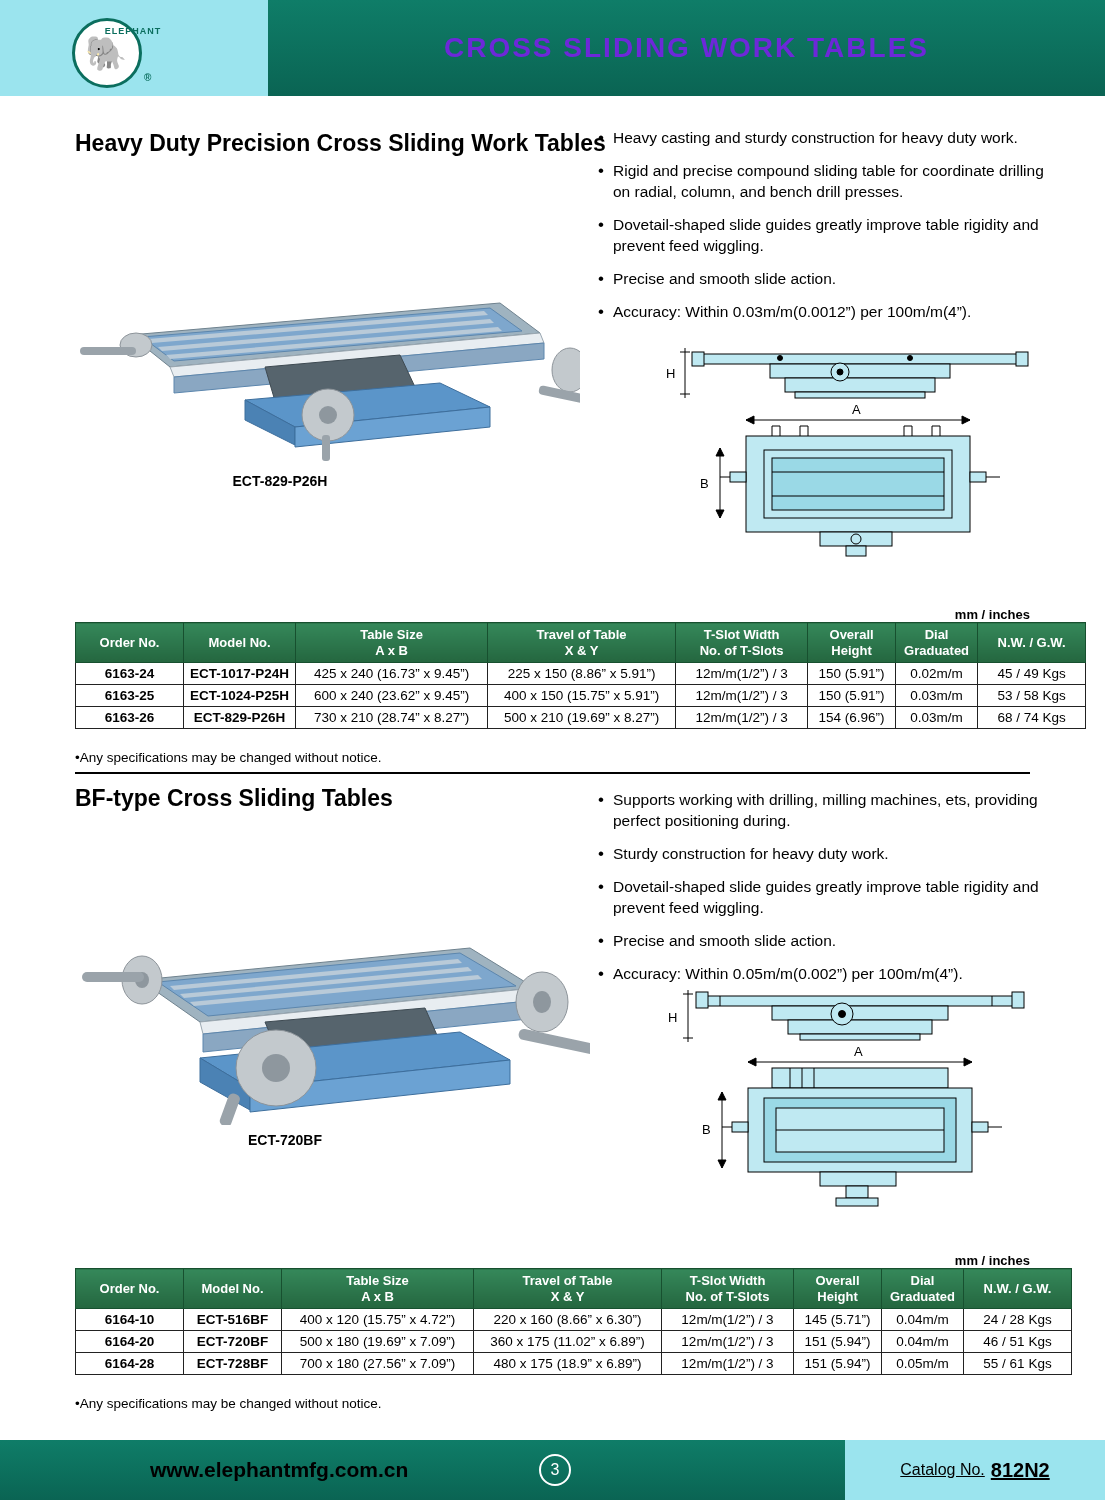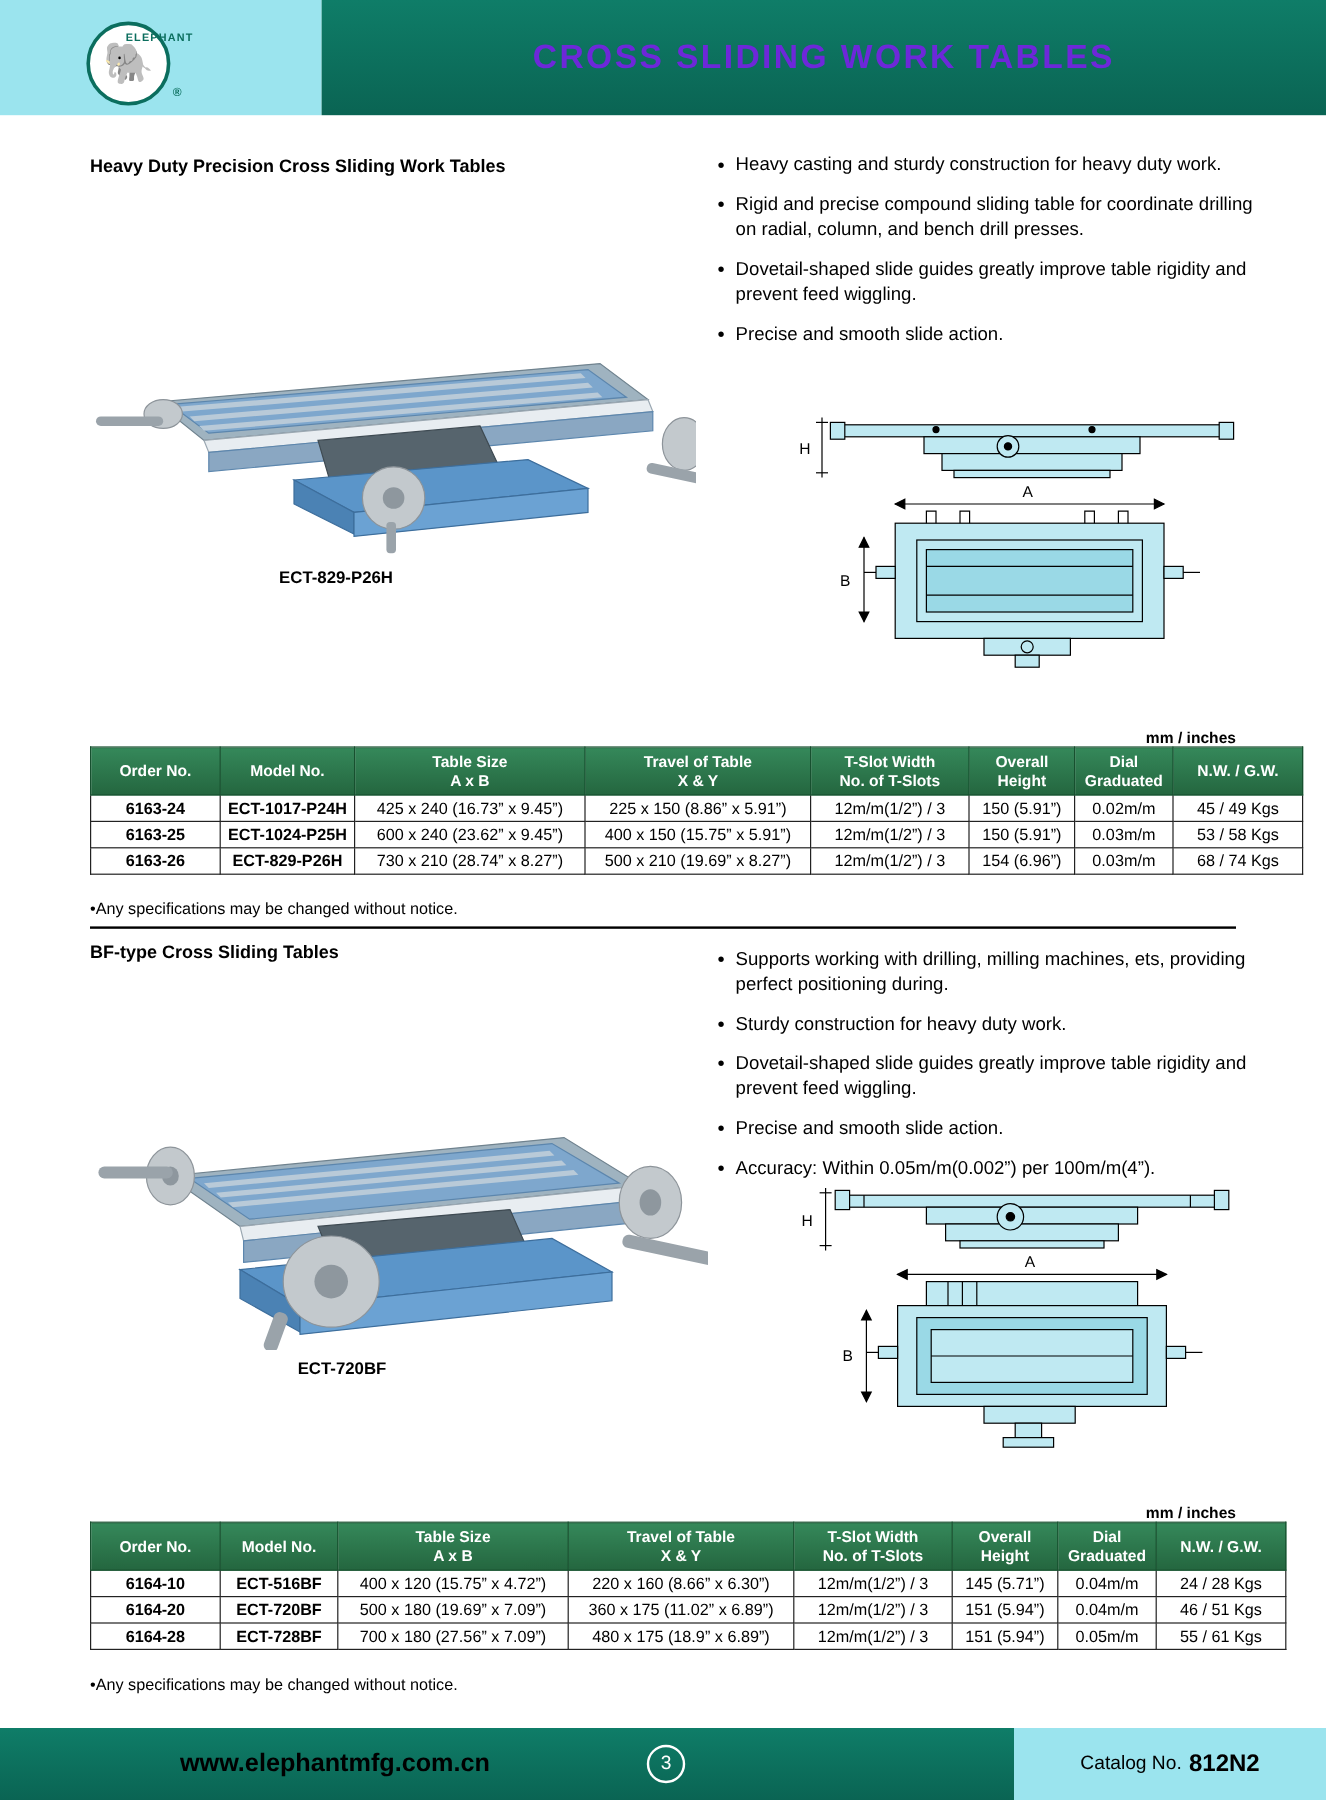--- a/index.html
+++ b/index.html
@@ -44,21 +44,21 @@
     position:absolute; left:6px; top:8px; width:140px;
     font-size:9px; font-weight:bold; color:#0b6e5e; letter-spacing:1px;
     text-align:center; width:110px;
   }
   .logo-reg {
     position:absolute; left:72px; top:54px; font-size:10px; color:#0b6e5e; font-weight:bold;
   }
 
   
   .sec-title {
-    position:absolute; font-size:15px; font-weight:bold; color:#000;
+    position:absolute; font-size:23px; font-weight:bold; color:#000;
   }
   #title1 { left:75px; top:130px; }
   #title2 { left:75px; top:785px; }
 
   
   .bullets { position:absolute; width:450px; }
   #bullets1 { left:598px; top:128px; }
   #bullets2 { left:598px; top:790px; }
   .bullet {
     position:relative; padding-left:15px; margin-bottom:12px;
@@ -130,21 +130,21 @@
     color:#000000; font-size:21px; font-weight:bold;
   }
   .footer-page {
     position:absolute; left:539px; top:14px; width:32px; height:32px;
     border:2px solid #fff; border-radius:50%; color:#fff; font-size:16px;
     display:flex; align-items:center; justify-content:center;
   }
   .footer-cat {
     position:absolute; left:845px; top:0; width:260px; height:60px;
     display:flex; align-items:center; justify-content:center;
-    font-size:16px; color:#000;
+    font-size:16px; color:#000;text-decoration:underline;
   }
   .footer-cat b { font-size:20px; margin-left:6px; }
 </style>
 </head>
 <body>
 
 <div class="header">
   <div class="header-cyan"></div>
   <div class="header-green"></div>
   <div class="header-title">CROSS  SLIDING  WORK  TABLES</div>
@@ -157,20 +157,21 @@
   </div>
 </div>
 
 <div class="sec-title" id="title1">Heavy Duty Precision Cross Sliding Work Tables</div>
 
 <div class="bullets" id="bullets1">
   <div class="bullet">Heavy casting and sturdy construction for heavy duty work.</div>
   <div class="bullet">Rigid and precise compound sliding table for coordinate drilling on radial, column, and bench drill presses.</div>
   <div class="bullet">Dovetail-shaped slide guides greatly improve table rigidity and prevent feed wiggling.</div>
   <div class="bullet">Precise and smooth slide action.</div>
+  <div class="bullet">Accuracy: Within 0.03m/m(0.0012”) per 100m/m(4”).</div>
 </div>
 
 <div class="photo-wrap" id="photo1">
   <svg width="510" height="200" viewBox="0 0 510 200">
 
     <g>
       <polygon points="60,60 430,28 470,58 100,92" fill="#9fb3c0" stroke="#6f828e" stroke-width="1"></polygon>
       <polygon points="72,62 420,33 452,56 104,86" fill="#7ea7cd" stroke="#5c86ad" stroke-width="1"></polygon>
       <polygon points="78,64 414,36 418,40 82,68" fill="#b9cad8"></polygon>
       <polygon points="88,72 420,44 424,48 92,76" fill="#b9cad8"></polygon>

